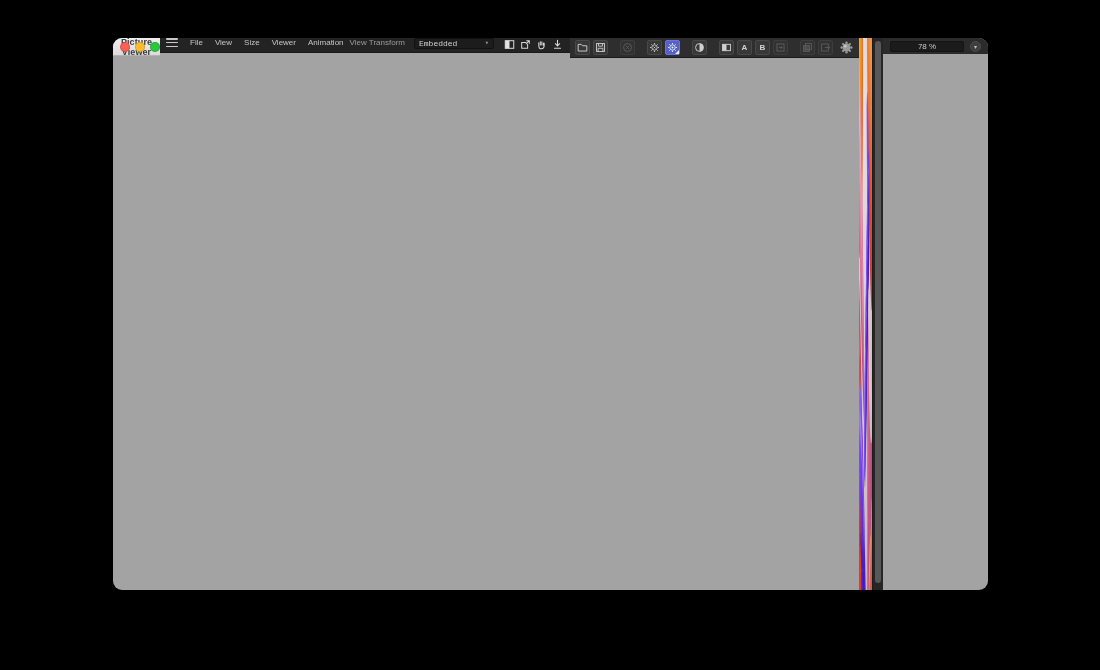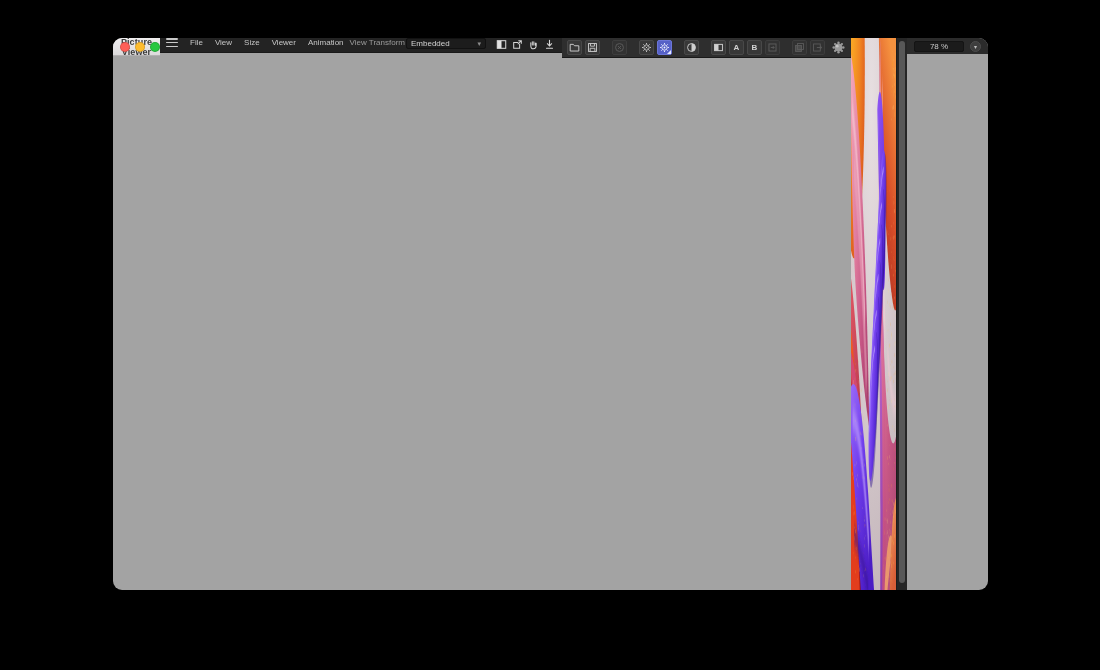--- a/index.html
+++ b/index.html
@@ -29,25 +29,25 @@
   }
   
   .menubar{
     height:14px;flex:0 0 auto;background:#232323;border-bottom:1px solid #1a1a1a;
     display:flex;align-items:flex-start;padding:0 6px;font-size:8px;color:#c6c6c6;
   }
   .hamburger{width:12px;height:9px;display:flex;flex-direction:column;justify-content:space-between;margin-right:6px;cursor:default;}
   .hamburger span{display:block;height:1.5px;background:#c9c9c9;border-radius:1px;}
   .menu-item{padding:0 6px;cursor:default;}
   .menu-spacer{flex:1;}
-  .vt-label{color:#9b9b9b;margin-right:1px;}
+  .vt-label{color:#9b9b9b;margin-right:9px;}
   .vt-select{
     width:80px;height:11px;background:#1c1c1c;border:1px solid #111;border-radius:2px;
     display:flex;align-items:center;justify-content:space-between;
-    padding:0 4px;color:#d2d2d2;font-size:8px;margin-right:6px;box-sizing:border-box;
+    padding:0 4px;color:#d2d2d2;font-size:8px;margin-right:6px;box-sizing:border-box;font-family:Liberation Mono, monospace;
   }
   .vt-caret{color:#8d8d8d;font-size:7px;line-height:1;}
   .mbar-icon{width:13px;height:12px;display:flex;align-items:center;justify-content:center;margin-left:3px;}
   .mbar-icon svg{display:block;}
   
   .toolbar{
     height:19px;flex:0 0 auto;background:#2e2e2e;border-bottom:1px solid #191919;
     display:flex;align-items:center;padding:0 5px;gap:3px;
   }
   .tbtn{
@@ -75,21 +75,21 @@
   }
   .vthumb{position:absolute;left:2px;right:2px;top:3px;bottom:7px;background:#585858;border-radius:3px;}
   .hscroll{height:8px;flex:0 0 auto;background:#262626;border-top:1px solid #1c1c1c;position:relative;box-sizing:border-box;}
   .hthumb{position:absolute;left:2px;right:14px;top:1px;height:5px;background:#585858;border-radius:2.5px;}
   
   .statusbar{
     height:16px;flex:0 0 auto;background:#2b2b2b;display:flex;align-items:center;
     padding:0 7px;gap:6px;font-size:8px;color:#a8a8a8;
   }
   .zoomfield{
-    width:50px;height:11px;background:#1b1b1b;border:1px solid #141414;border-radius:2px;
+    width:74px;height:11px;background:#1b1b1b;border:1px solid #141414;border-radius:2px;
     display:flex;align-items:center;justify-content:center;color:#cacaca;font-size:8px;box-sizing:border-box;
   }
   .zoombtn{
     width:11px;height:11px;border-radius:50%;background:#3e3e3e;border:1px solid #4c4c4c;
     display:flex;align-items:center;justify-content:center;color:#bdbdbd;font-size:6px;box-sizing:border-box;
   }
   .statusinfo{white-space:nowrap;letter-spacing:.1px;}
 </style>
 </head>
 <body>

